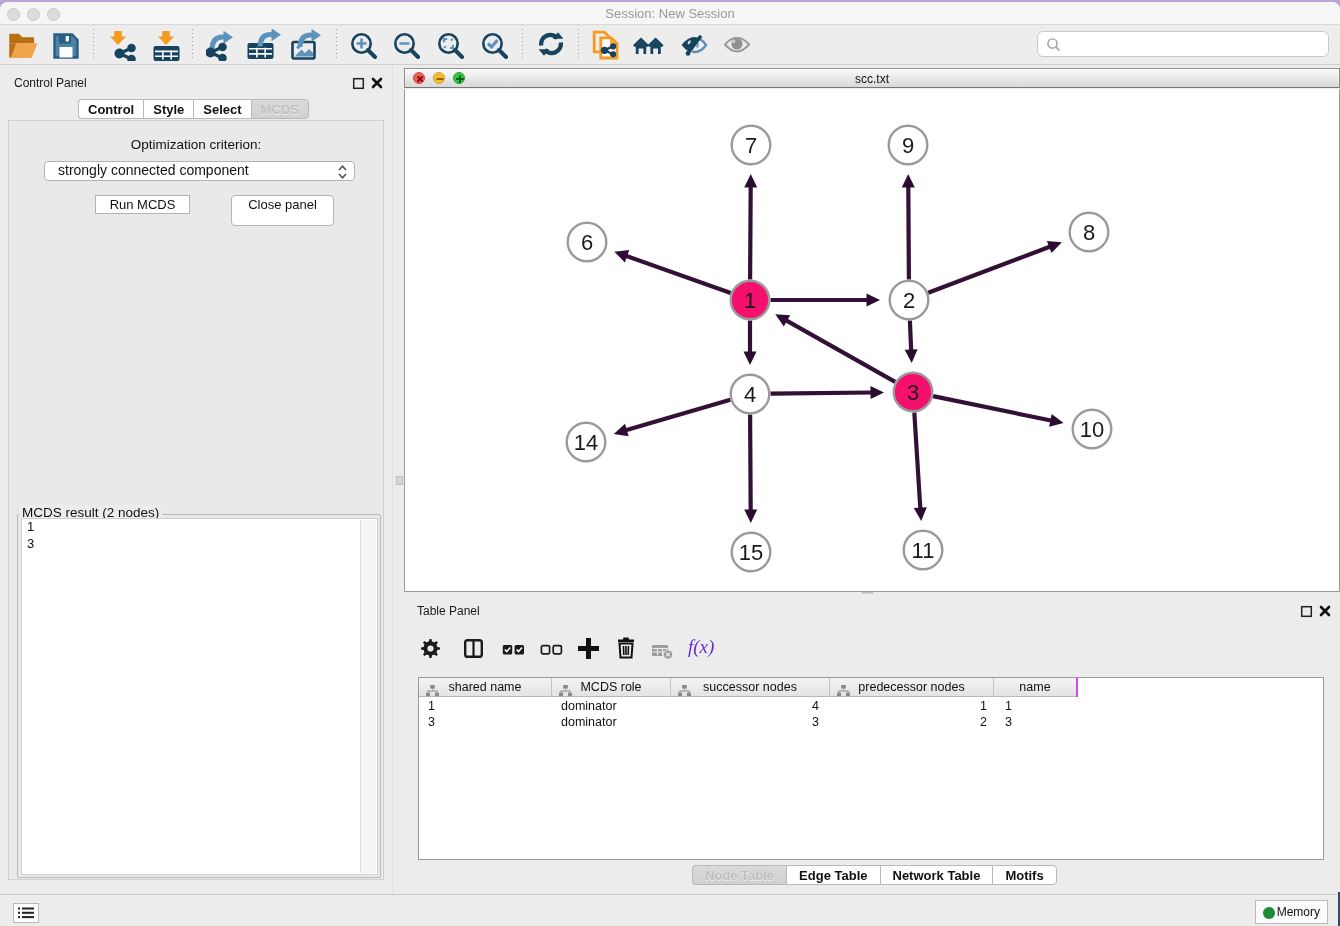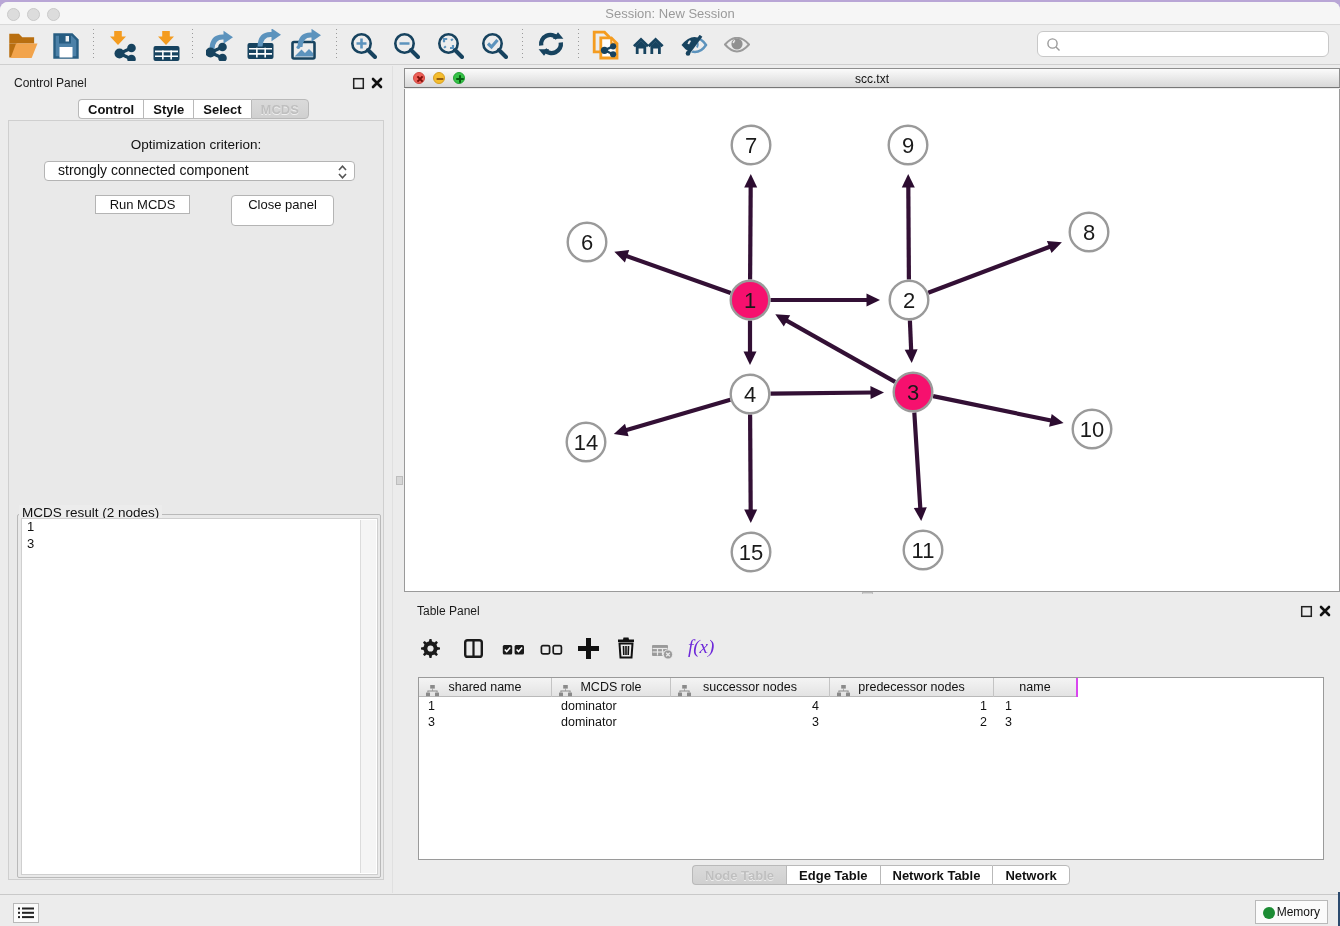--- a/index.html
+++ b/index.html
@@ -433,21 +433,21 @@
           <span style="position:absolute;left:586px;">1</span>
         </div>
         <div style="position:absolute;left:0;top:37px;width:904px;height:16px;font-size:12.5px;color:#111;">
           <span style="position:absolute;left:9px;">3</span>
           <span style="position:absolute;left:142px;">dominator</span>
           <span style="position:absolute;left:252px;width:148px;text-align:right;">3</span>
           <span style="position:absolute;left:411px;width:157px;text-align:right;">2</span>
           <span style="position:absolute;left:586px;">3</span>
         </div>
       </div>
-    <div class="tabs" style="left:288px; top:271px;"><span class="tab first sel">Node Table</span><span class="tab">Edge Table</span><span class="tab">Network Table</span><span class="tab last">Network</span></div>
+    <div class="tabs" style="left:288px; top:271px;"><span class="tab first sel">Node Table</span><span class="tab">Edge Table</span><span class="tab">Network Table</span><span class="tab last">Motifs</span></div>
   </div>
   <div id="statusbar">
     <div style="position:absolute; left:13px; top:8px; width:26px; height:20px; background:#fbfbfb; border:1px solid #b9b9b9;">
       <svg width="16" height="12" viewBox="0 0 16 12" style="margin:3px 0 0 4px;">
           <g fill="#222">
             <rect x="0" y="0.5" width="2" height="2"></rect>
             <rect x="4" y="0.5" width="12" height="2"></rect>
             <rect x="0" y="4.8" width="2" height="2"></rect>
             <rect x="4" y="4.8" width="12" height="2"></rect>
             <rect x="0" y="9.1" width="2" height="2"></rect>

